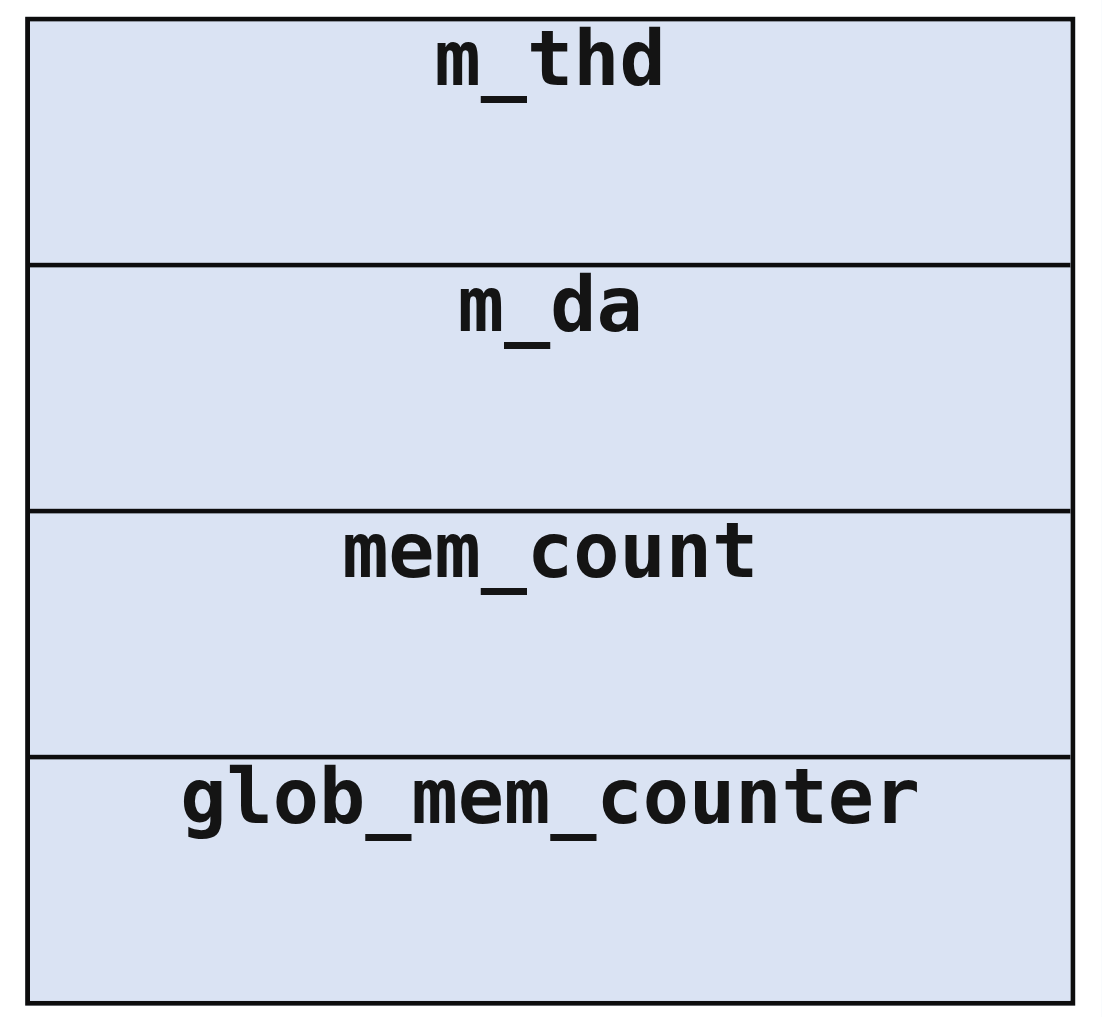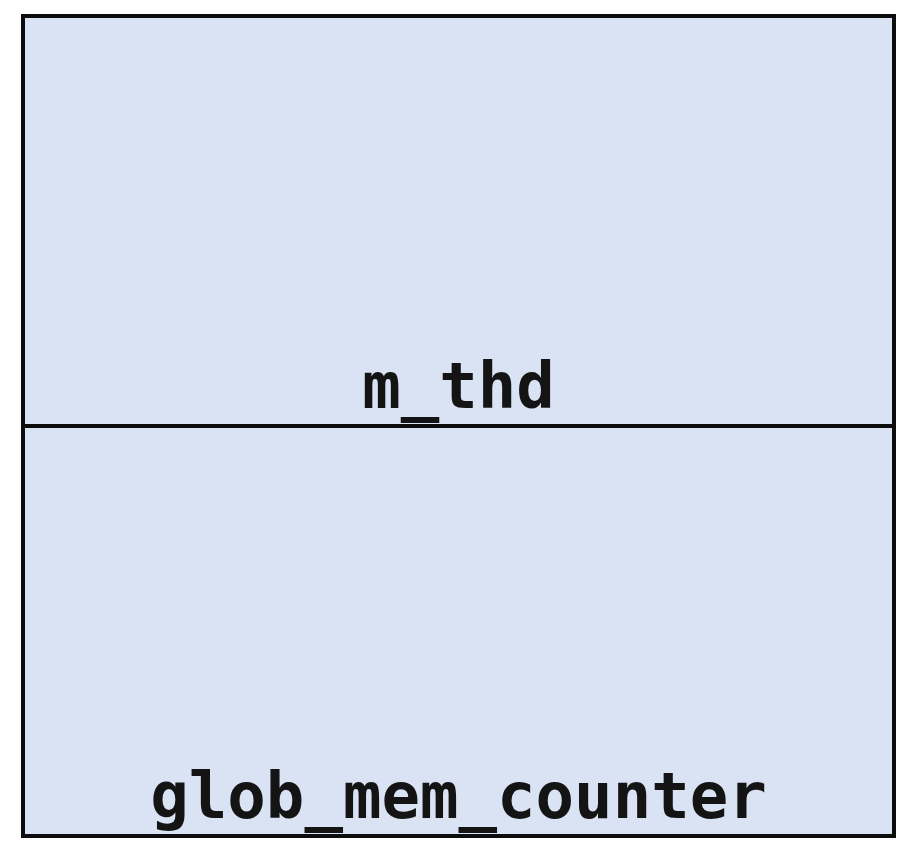--- a/index.html
+++ b/index.html
@@ -19,21 +19,21 @@
     height: 824px;
     box-sizing: border-box;
     border: 4px solid var(--border-color, #0d0d0d);
     background: var(--cell-bg, #dae3f3);
     display: flex;
     flex-direction: column;
   }
   .struct-row {
     flex: 1 1 0;
     display: flex;
-    align-items: flex-end;
+    align-items: flex-start;
     justify-content: center;
     border-bottom: 4px solid var(--border-color, #0d0d0d);
     box-sizing: border-box;
     background: var(--cell-bg, #dae3f3);
   }
   .struct-row:last-child {
     border-bottom: none;
   }
   .field-label {
     font-size: 64px;
@@ -46,15 +46,21 @@
   }
 </style>
 </head>
 <body style="background: rgb(255, 255, 255);">
 
 <div class="struct-table">
   <div class="struct-row">
     <span class="field-label">m_thd</span>
   </div>
   <div class="struct-row">
+    <span class="field-label">m_da</span>
+  </div>
+  <div class="struct-row">
+    <span class="field-label">mem_count</span>
+  </div>
+  <div class="struct-row">
     <span class="field-label">glob_mem_counter</span>
   </div>
 </div>
 
 </body></html>

